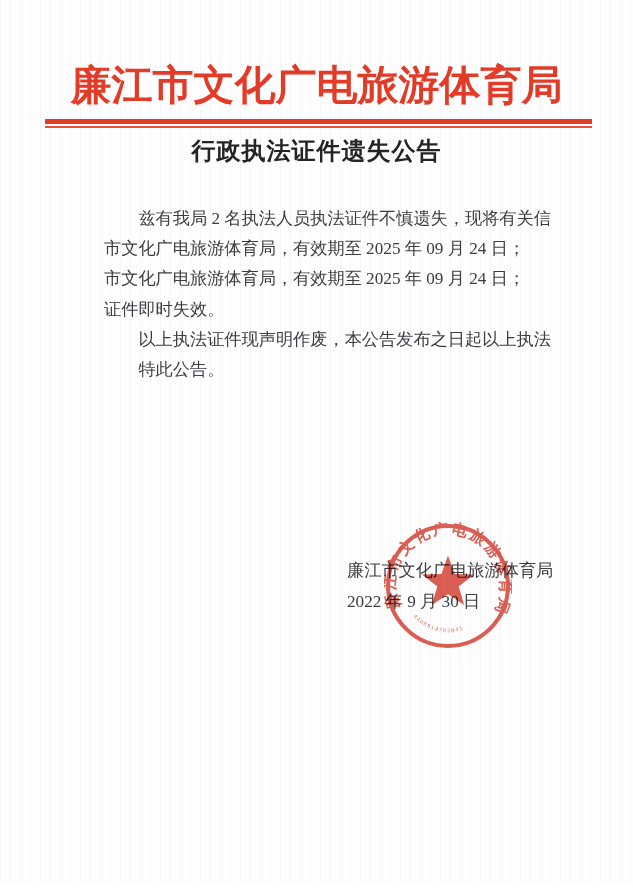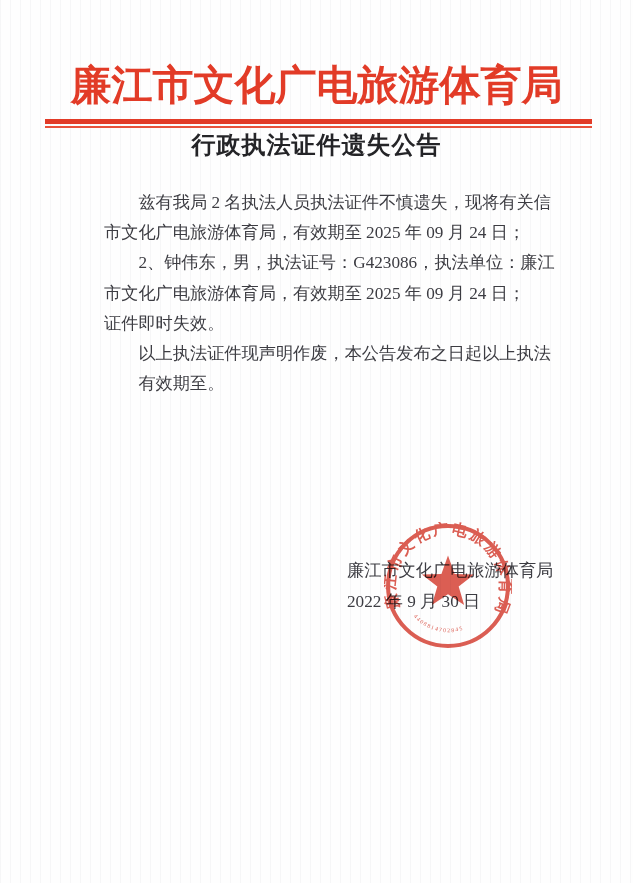--- a/index.html
+++ b/index.html
@@ -41,34 +41,34 @@
     top: 119px;
     left: 45px;
     width: 547px;
     height: 2px;
     border-top: 5px solid #e23b27;
     border-bottom: 2px solid #e8523c;
   }
 
   .doc-title {
     position: absolute;
-    top: 129px;
+    top: 135px;
     left: 0;
     width: 100%;
     text-align: center;
     font-size: 24px;
     font-weight: bold;
     color: #242427;
     letter-spacing: 1px;
     white-space: nowrap;
   }
 
   .body-text {
     position: absolute;
-    top: 188px;
+    top: 204px;
     left: 104px;
     width: 456px;
     font-size: 17.2px;
     color: #3c3c42;
   }
   .body-line {
     height: 30.2px;
     line-height: 30.2px;
     white-space: nowrap;
   }
@@ -123,25 +123,24 @@
 
   <div class="header-title">廉江市文化广电旅游体育局</div>
 
   <div class="red-divider"></div>
 
   <div class="doc-title">行政执法证件遗失公告</div>
 
   <div class="body-text">
       <div class="body-line">　　兹有我局 2 名执法人员执法证件不慎遗失，现将有关信</div>
       <div class="body-line">市文化广电旅游体育局，有效期至 2025 年 09 月 24 日；</div>
-      <div class="body-line">　　2、钟伟东，男，执法证号：G423086，执法单位：廉江</div>
       <div class="body-line">市文化广电旅游体育局，有效期至 2025 年 09 月 24 日；</div>
       <div class="body-line">证件即时失效。</div>
       <div class="body-line">　　以上执法证件现声明作废，本公告发布之日起以上执法</div>
-      <div class="body-line">　　有效期至。</div>
+      <div class="body-line">　　特此公告。</div>
     </div>
 
   <div class="signature-block">
     <div class="signature-org">廉江市文化广电旅游体育局</div>
     <div class="signature-date">2022 年 9 月 30 日</div>
   </div>
 
   <svg class="seal" viewBox="0 0 126 126" xmlns="http://www.w3.org/2000/svg">
     <defs>
       <path id="ringArc" d="M 16,86 A 52,52 0 1 1 110,86" fill="none"></path>

